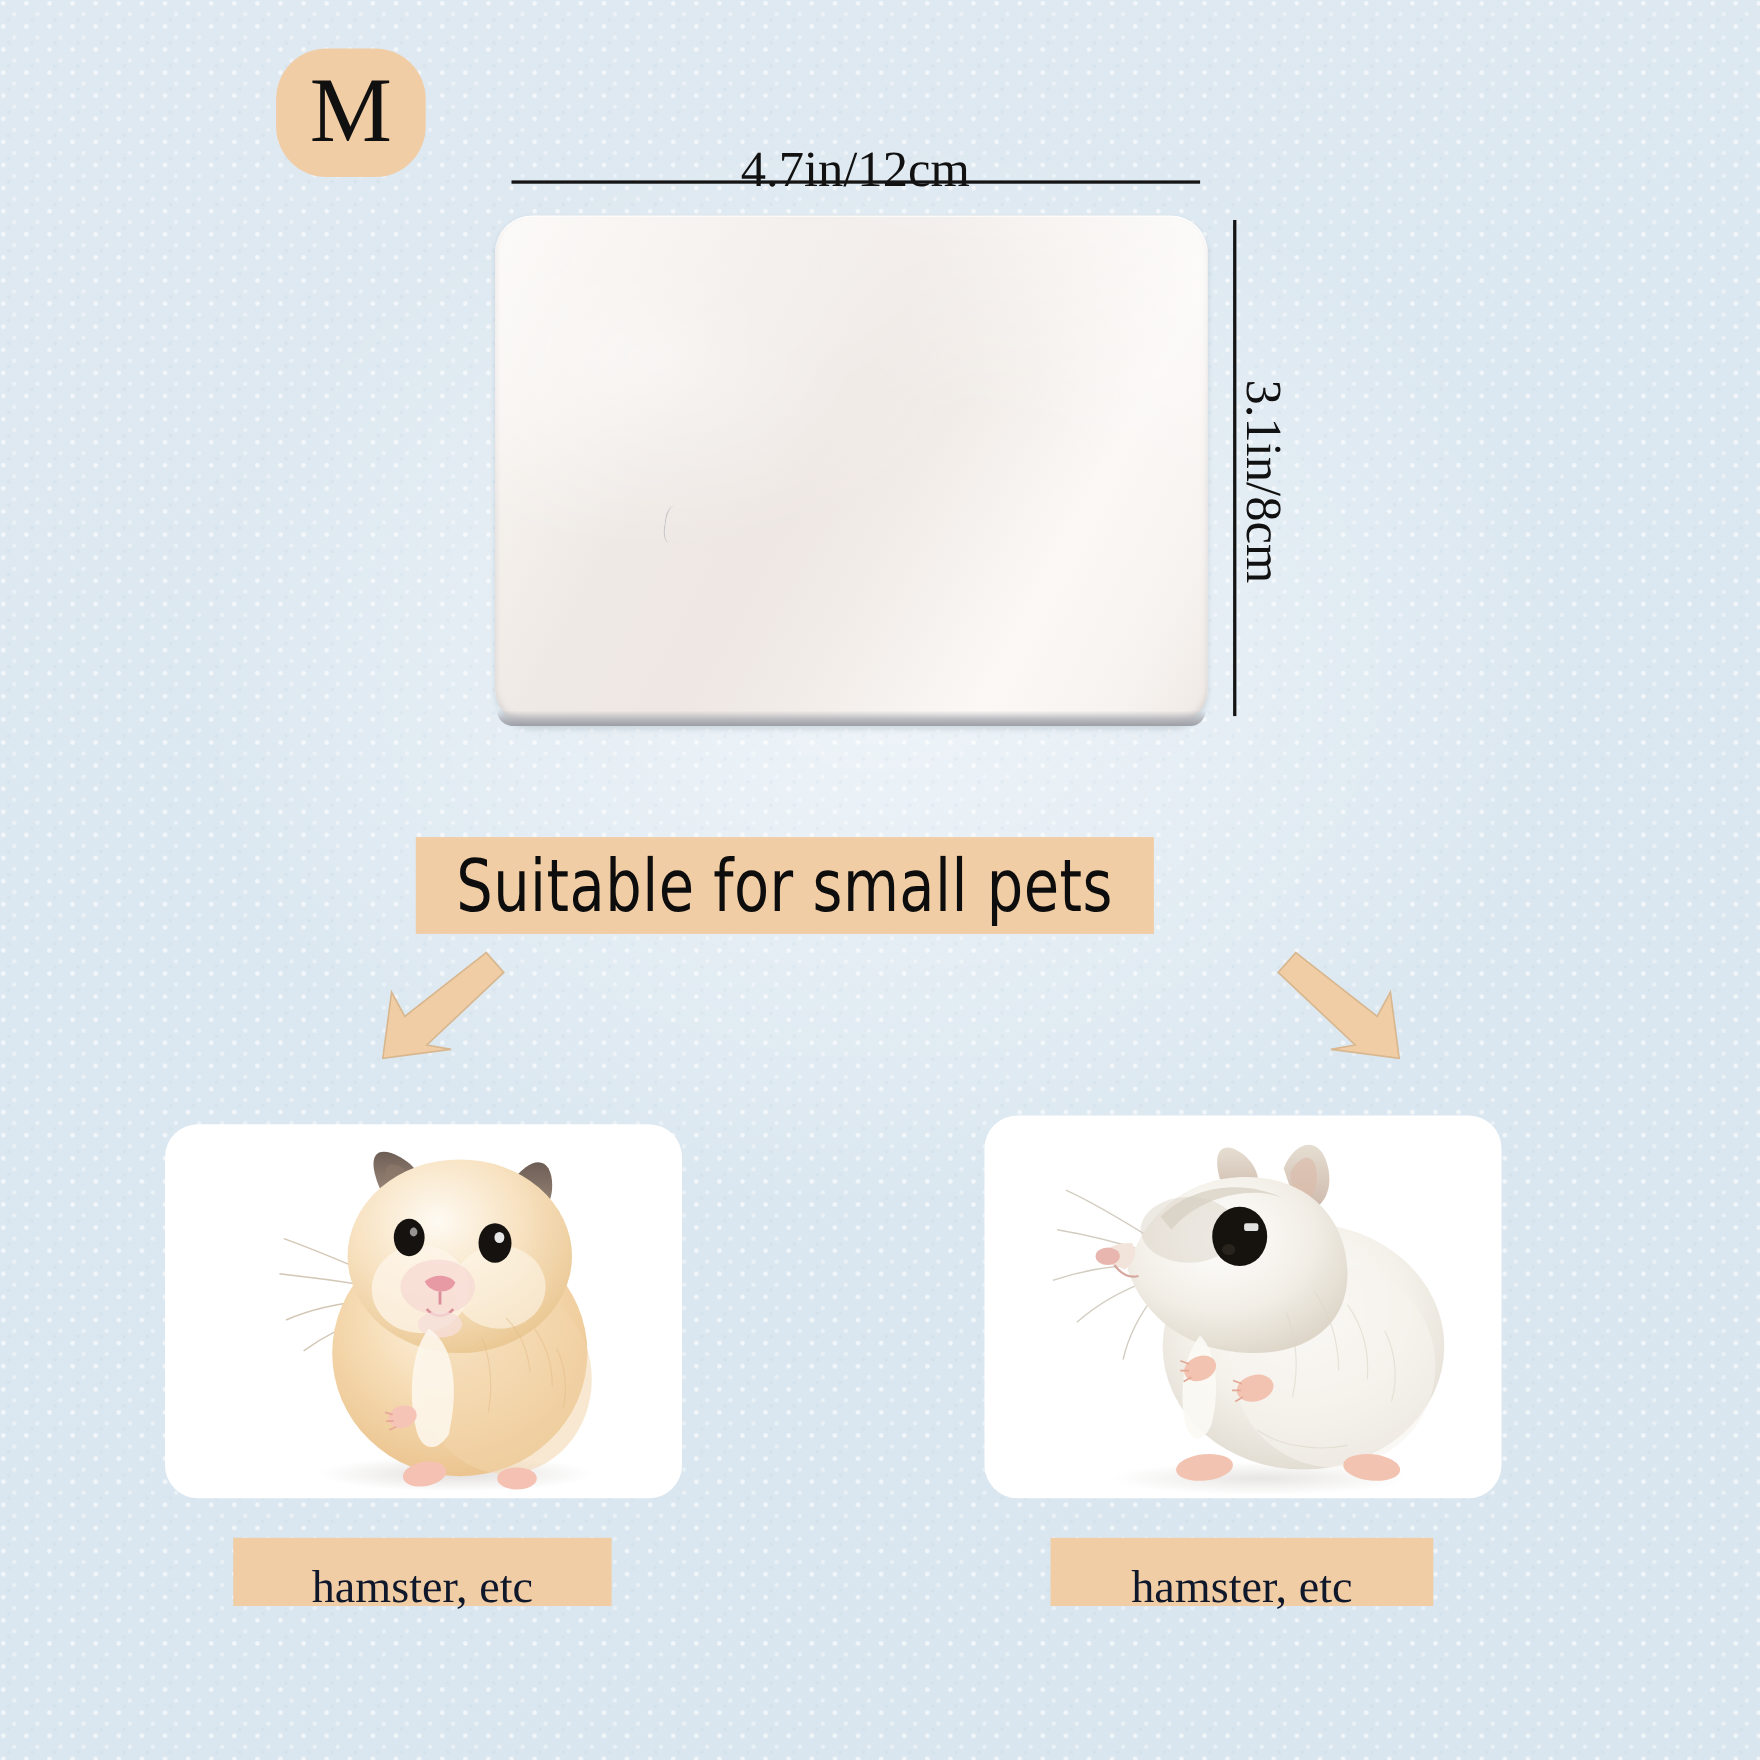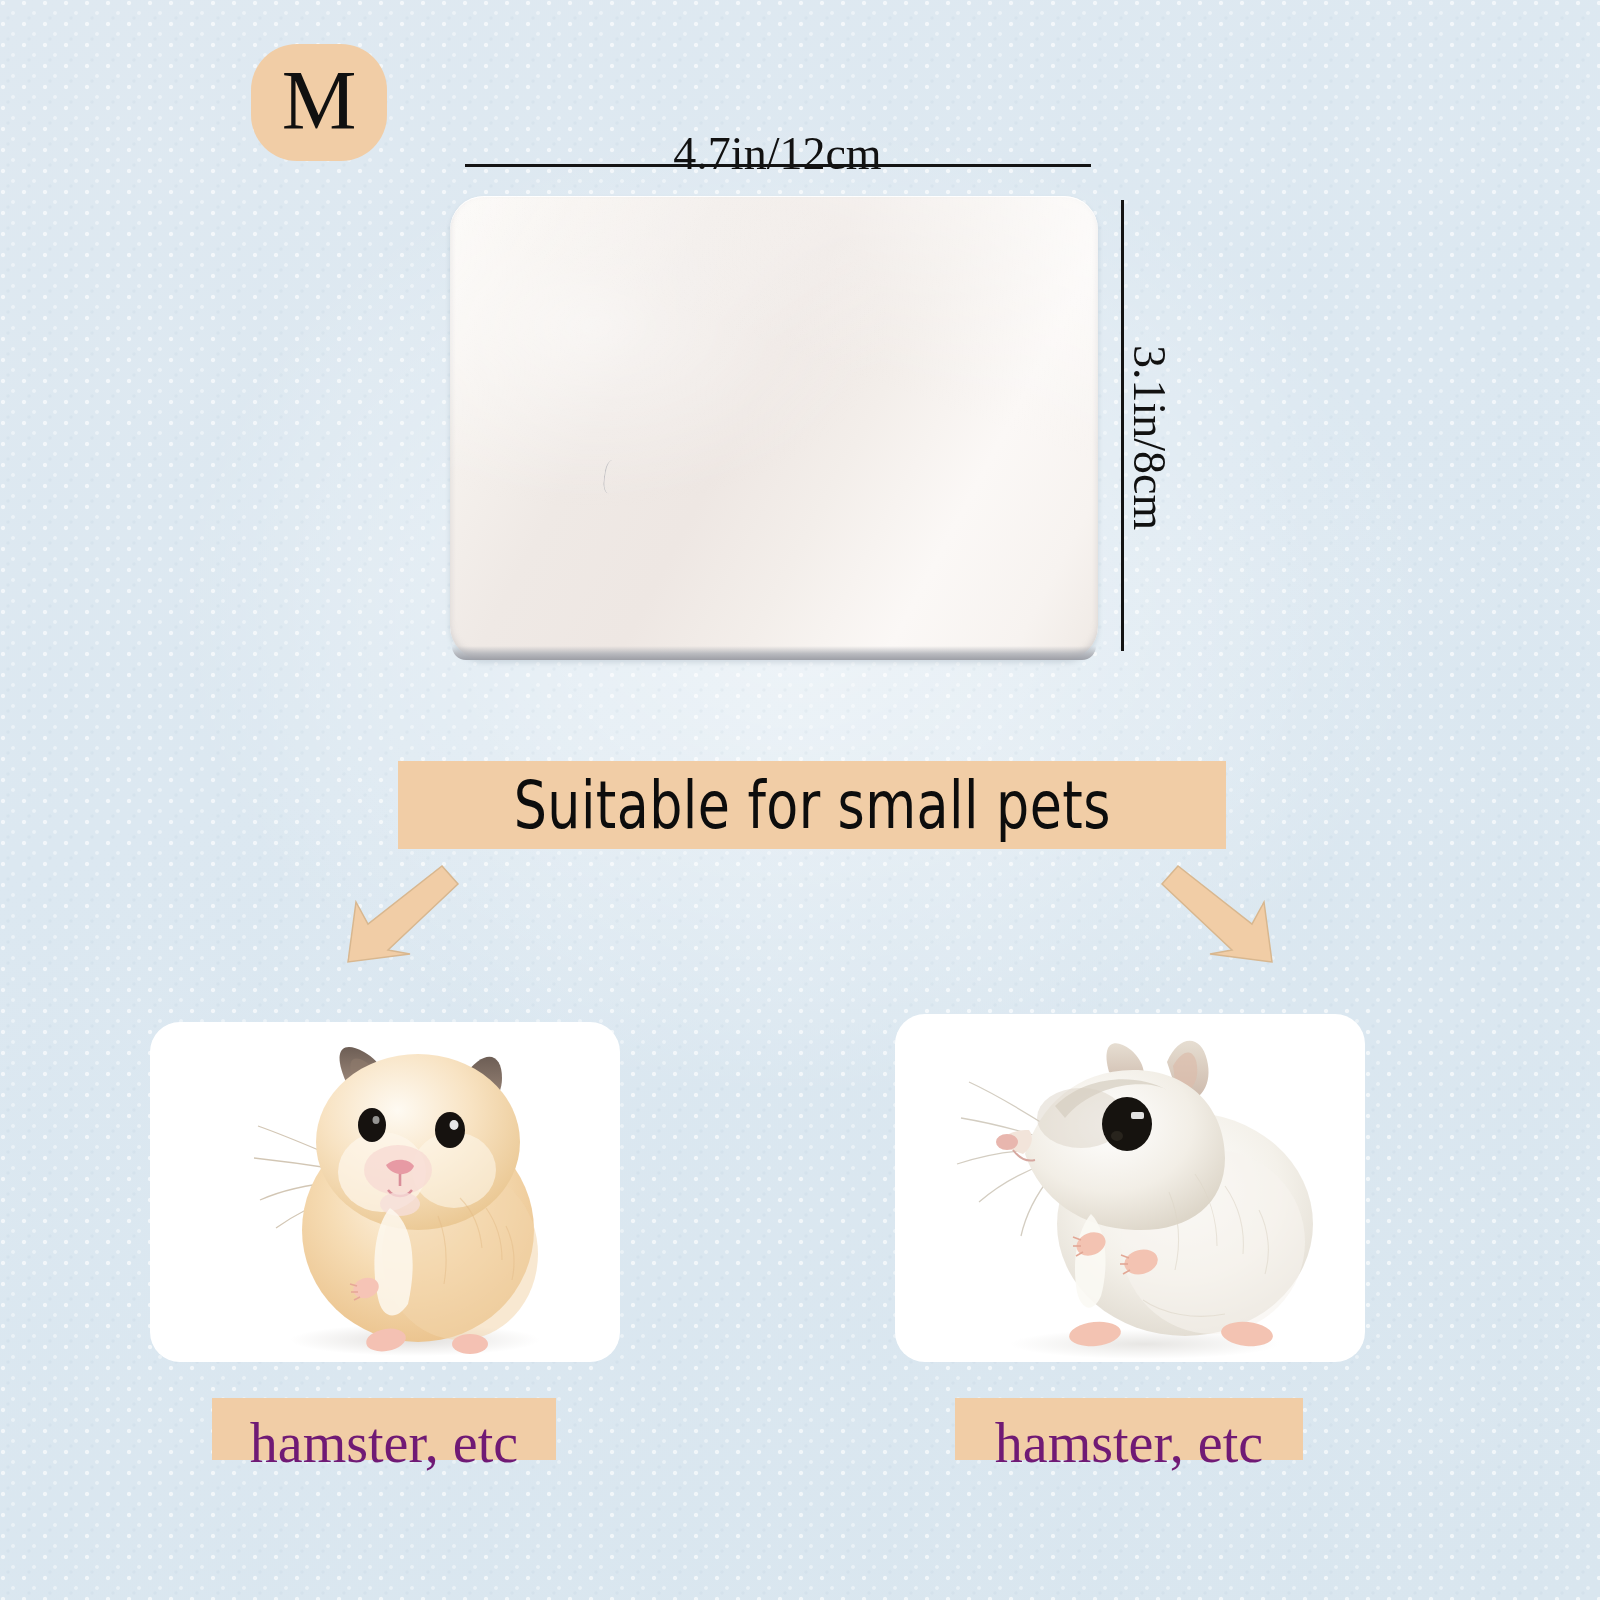--- a/index.html
+++ b/index.html
@@ -151,27 +151,26 @@
     border-radius: 40%;
     transform: rotate(8deg);
     pointer-events: none;
   }
 
   
   #banner {
     position: absolute;
     left: 378px;
     top: 761px;
-    width: 828px;
+    width: 671px;
     height: 88px;
     background: #f1cda6;
     display: flex;
     align-items: center;
     justify-content: center;
-    margin-left: 20px;
   }
   #banner .banner-text {
     font-family: "Liberation Sans Narrow", "DejaVu Sans Condensed", "Liberation Sans", sans-serif;
     font-size: 66px;
     color: #0d0d0d;
     letter-spacing: 0.5px;
     transform: scaleX(0.88);
     transform-origin: center;
     white-space: nowrap;
   }
@@ -200,22 +199,22 @@
     position: absolute;
     background: #f1cda6;
     display: flex;
     align-items: center;
     justify-content: center;
   }
   #caption-left  { left: 212px; top: 1398px; width: 344px; height: 62px; }
   #caption-right { left: 955px; top: 1398px; width: 348px; height: 62px; }
   .caption-box .caption-text {
     font-family: "Liberation Serif", "DejaVu Serif", serif;
-    font-size: 56px;
-    color: #701a75;
+    font-size: 42px;
+    color: #0f172a;
     white-space: nowrap;
     margin-top: 28px;
   }
 </style>
 </head>
 <body>
 
 <div id="stage">
 
   <div id="texture"></div>

